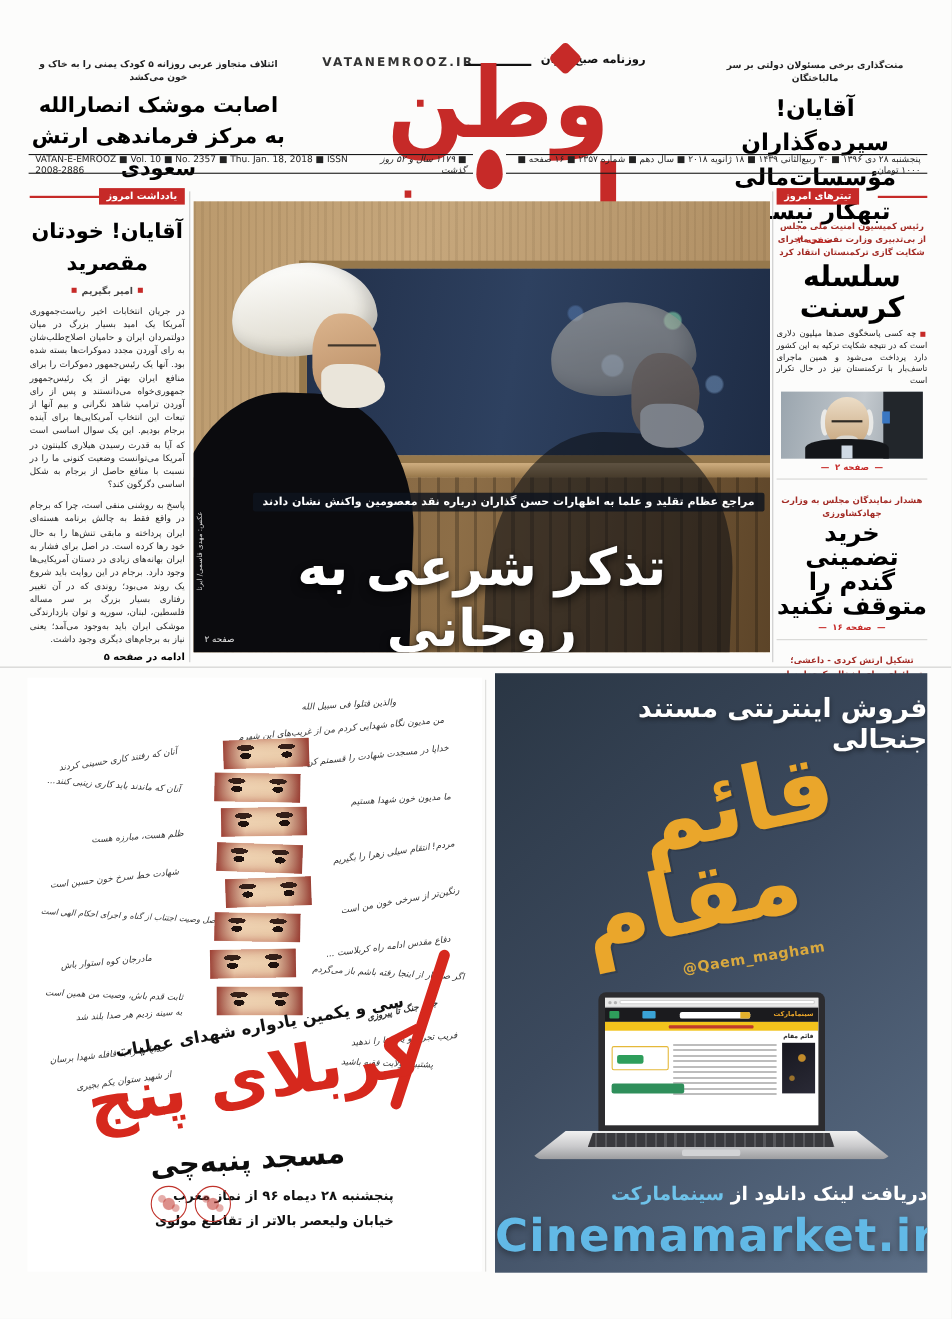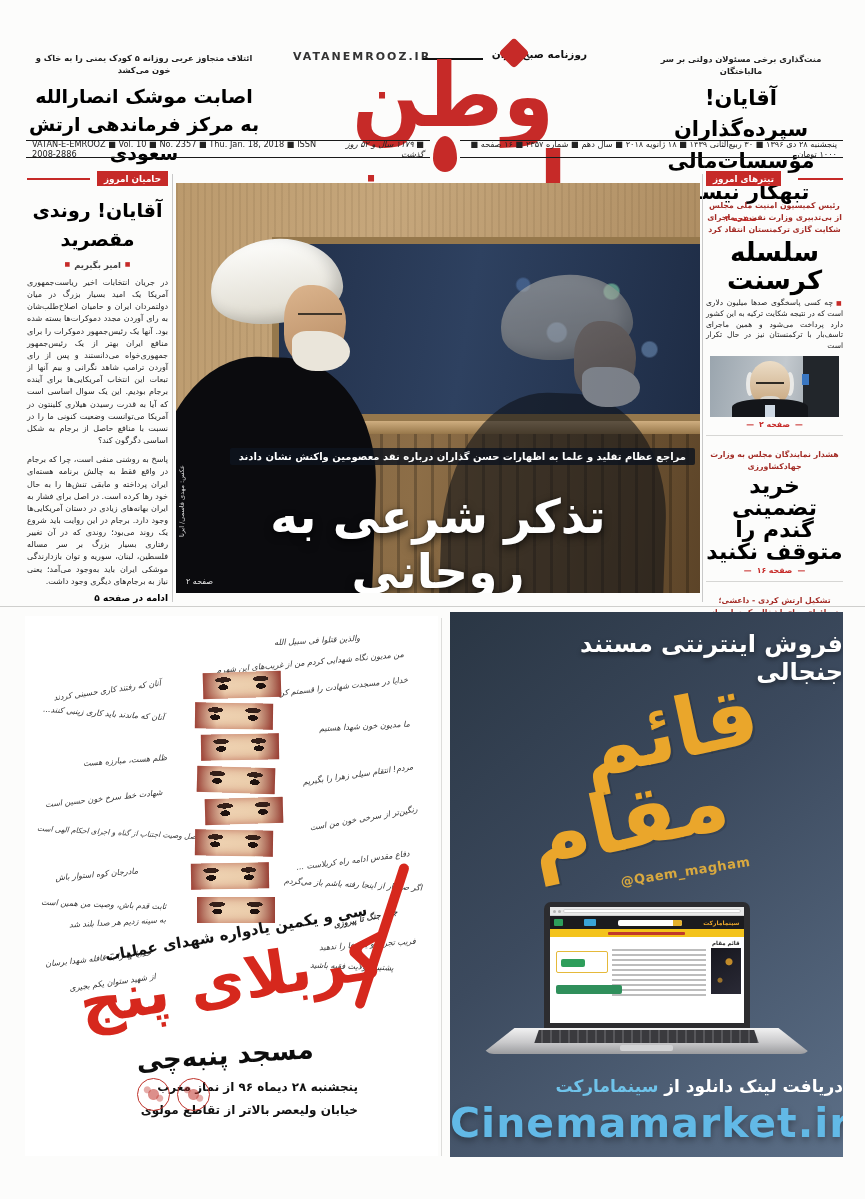--- a/index.html
+++ b/index.html
@@ -220,23 +220,23 @@
     <span>VATAN-E-EMROOZ ■ Vol. 10 ■ No. 2357 ■ Thu. Jan. 18, 2018 ■ ISSN 2008-2886</span>
     <span class="fa">■ ۱۱۷۹ سال و ۵۲ روز گذشت</span>
   </div>
   <div class="dateline dl-right">
     <span>پنجشنبه ۲۸ دی ۱۳۹۶ ■ ۳۰ ربیع‌الثانی ۱۴۳۹ ■ ۱۸ ژانویه ۲۰۱۸ ■ سال دهم ■ شماره ۲۳۵۷ ■ ۱۶ صفحه ■ ۱۰۰۰ تومان</span>
   </div>
 
   <div class="note-col">
     <div class="col-head">
       <span class="rule"></span>
-      <span class="box">حامیان امروز</span>
-    </div>
-    <div class="note-title">آقایان! روندی مقصرید</div>
+      <span class="box">یادداشت امروز</span>
+    </div>
+    <div class="note-title">آقایان! خودتان مقصرید</div>
     <div class="note-author">امیر بگیریم</div>
     <div class="note-body">
       <p>در جریان انتخابات اخیر ریاست‌جمهوری آمریکا یک امید بسیار بزرگ در میان دولتمردان ایران و حامیان اصلاح‌طلب‌شان به رای آوردن مجدد دموکرات‌ها بسته شده بود. آنها یک رئیس‌جمهور دموکرات را برای منافع ایران بهتر از یک رئیس‌جمهور جمهوری‌خواه می‌دانستند و پس از رای آوردن ترامپ شاهد نگرانی و بیم آنها از تبعات این انتخاب آمریکایی‌ها برای آینده برجام بودیم. این یک سوال اساسی است که آیا به قدرت رسیدن هیلاری کلینتون در آمریکا می‌توانست وضعیت کنونی ما را در نسبت با منافع حاصل از برجام به شکل اساسی دگرگون کند؟</p>
       <p>پاسخ به روشنی منفی است، چرا که برجام در واقع فقط به چالش برنامه هسته‌ای ایران پرداخته و مابقی تنش‌ها را به حال خود رها کرده است. در اصل برای فشار به ایران بهانه‌های زیادی در دستان آمریکایی‌ها وجود دارد. برجام در این روایت باید شروع یک روند می‌بود؛ روندی که در آن تغییر رفتاری بسیار بزرگ بر سر مساله فلسطین، لبنان، سوریه و توان بازدارندگی موشکی ایران باید به‌وجود می‌آمد؛ یعنی نیاز به برجام‌های دیگری وجود داشت.</p>
     </div>
     <div class="note-cont">ادامه در صفحه ۵</div>
   </div>
 
   <div class="vdiv vd1"></div>
   <div class="vdiv vd2"></div>

